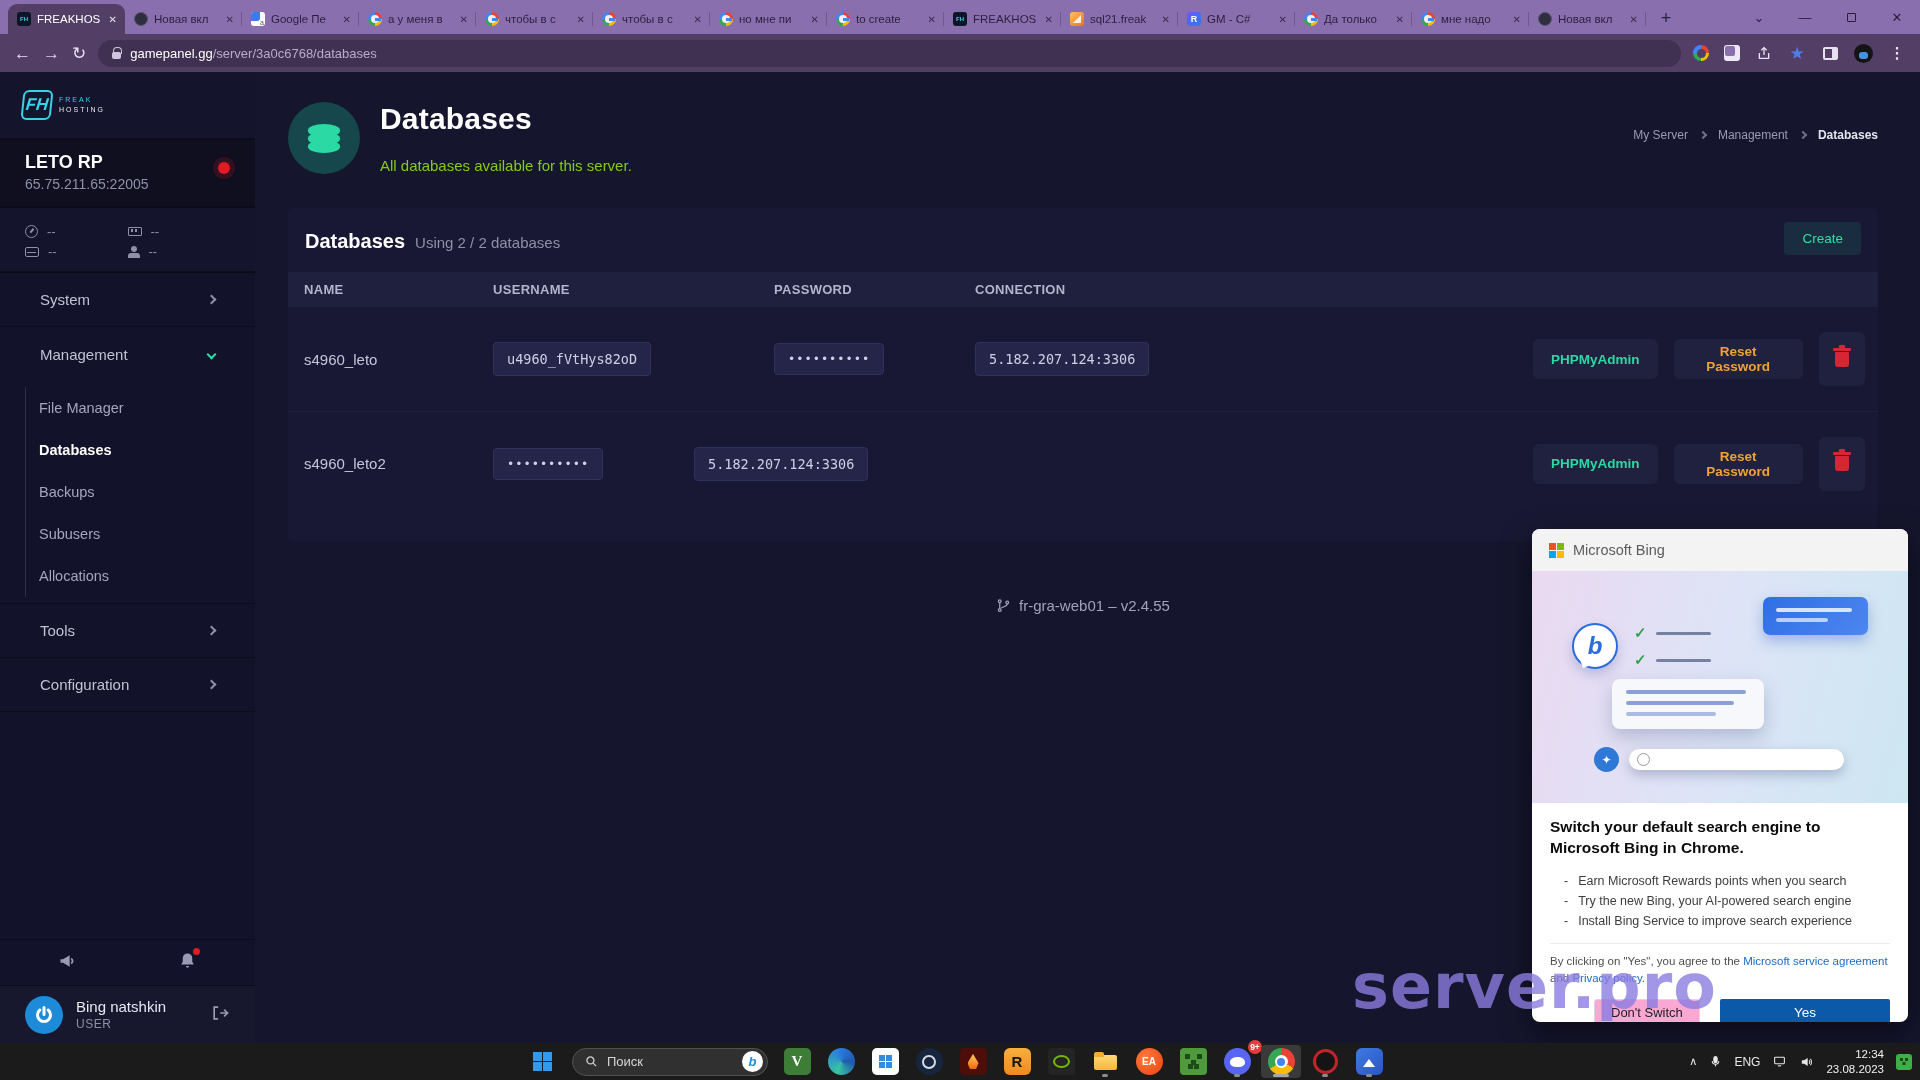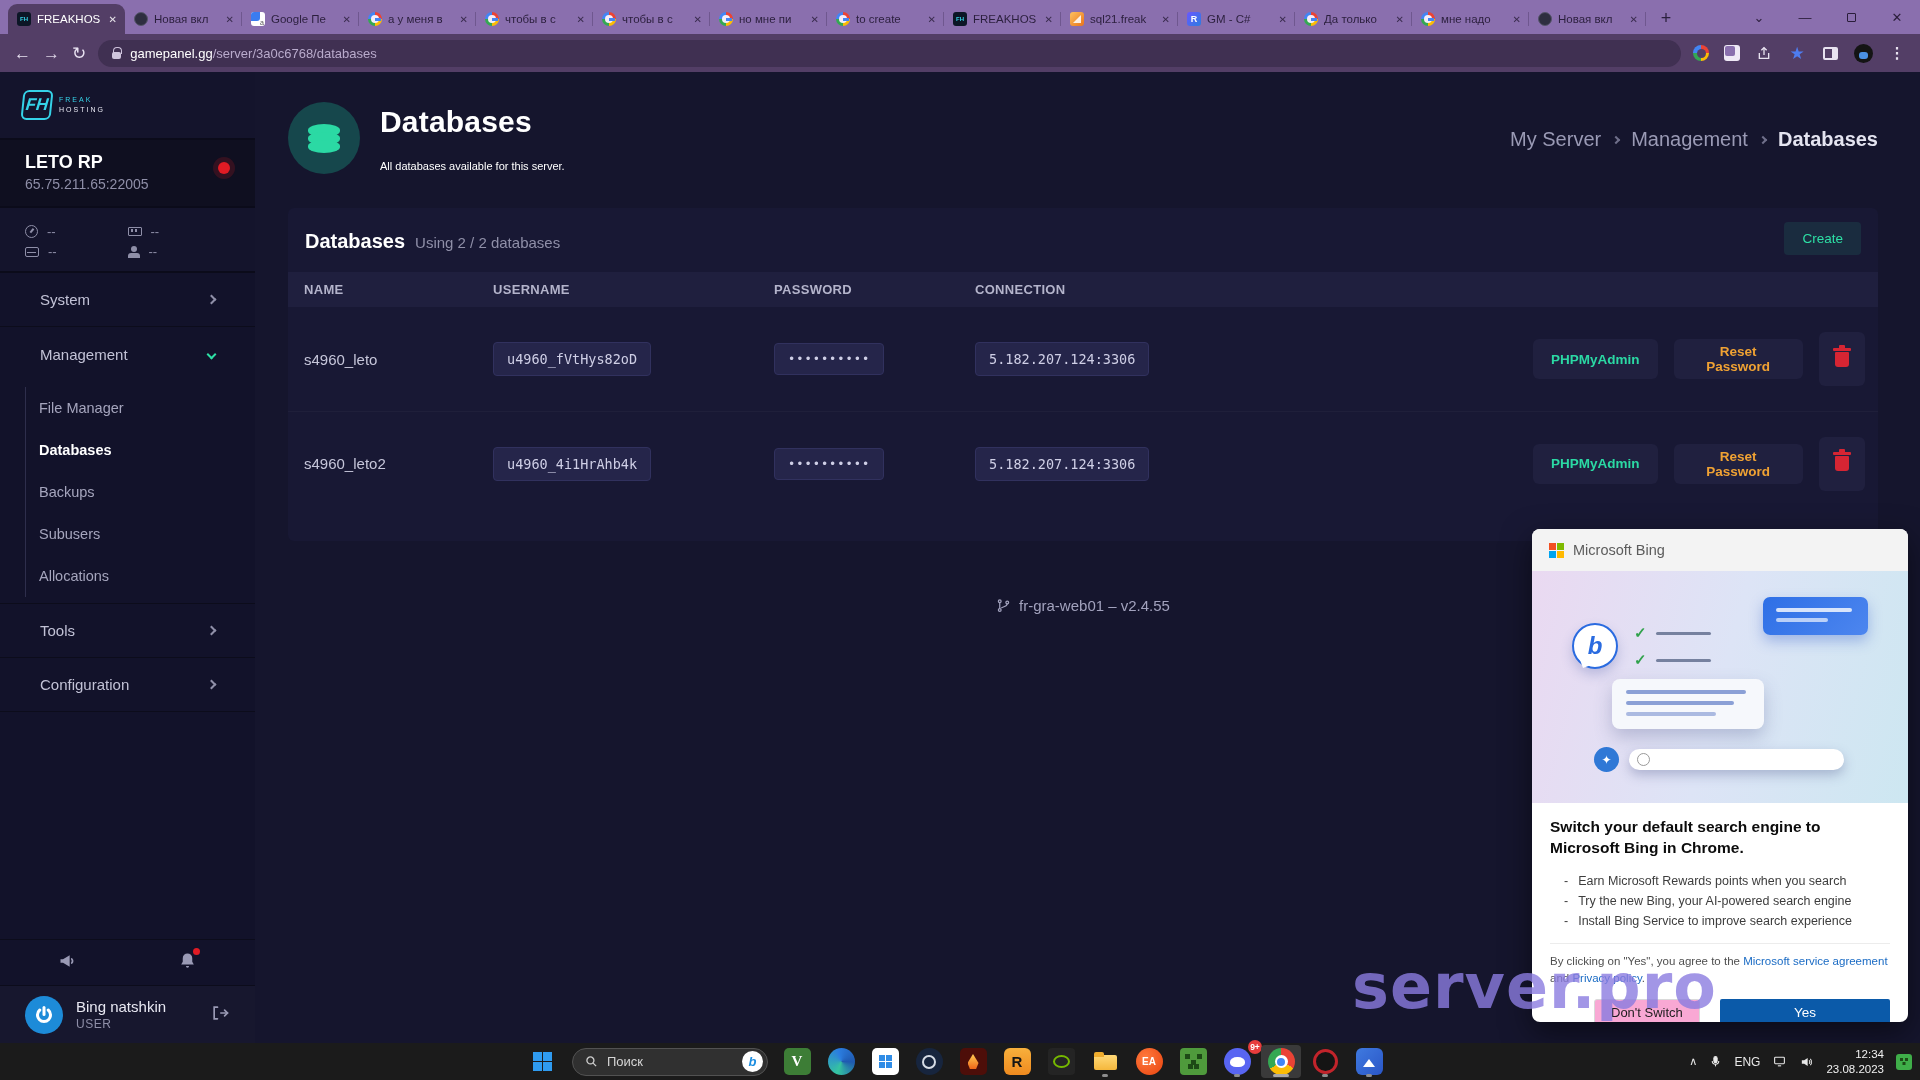--- a/index.html
+++ b/index.html
@@ -105,22 +105,22 @@
 
   
   .main { flex:1; padding:30px 42px 0 33px; position:relative; }
   .m-head { display:flex; justify-content:space-between; align-items:flex-start; }
   .head-left { display:flex; gap:20px; align-items:center; }
   .head-ic { width:72px; height:72px; border-radius:50%; background:#16474c; display:flex; flex-direction:column;
              align-items:center; justify-content:center; gap:0; }
   .db-slice { width:32px; height:13px; border-radius:16px/6px; background:#2bd9a4; margin-top:-5px; }
   .db-slice:first-child { margin-top:0; }
   .m-title { font-size:30px; font-weight:700; color:#fff; letter-spacing:.2px; }
-  .m-sub { font-size:11px; color:#ffffff; margin-top:21px; }
-  .breadcrumb { display:flex; align-items:center; gap:12px; color:#9a9ab5; font-size:20px; margin-top:26px; }
+  .m-sub { font-size:15px; color:#84cc16; margin-top:21px; }
+  .breadcrumb { display:flex; align-items:center; gap:12px; color:#9a9ab5; font-size:12px; margin-top:26px; }
   .breadcrumb .bc-sep { width:6px; height:6px; border-right:2px solid #6f6f8a; border-bottom:2px solid #6f6f8a; transform:rotate(-45deg); }
   .breadcrumb .current { color:#e4e4f0; font-weight:600; }
 
   .card { margin-top:34px; background:#181834; border-radius:6px; }
   .card-head { height:64px; display:flex; align-items:baseline; padding:0 17px; position:relative; }
   .card-head-inner { display:flex; align-items:baseline; gap:10px; margin-top:22px; }
   .card-title { font-size:20px; font-weight:700; color:#fff; }
   .card-usage { font-size:15px; color:#8f8fa8; }
   .create-btn { position:absolute; right:17px; top:14px; background:rgba(45,224,165,.1); color:#2de0a5; font-size:13.5px;
                 padding:9px 18px; border-radius:4px; border:none; cursor:pointer; font-family:inherit; }
@@ -513,21 +513,20 @@
           <button class="btn-dark btn-pma">PHPMyAdmin</button>
           <button class="btn-dark btn-reset">Reset Password</button>
           <button class="btn-dark btn-del">
               <span class="trash"></span>
             </button>
         </span>
       </div>
 
       <div class="trow">
         <span class="c-name">s4960_leto2</span>
-        <span class="c-user"><span class="chip">u4960_4i1HrAhb4k</span></span>
         <span class="c-pass"><span class="chip chip-pass">••••••••••</span></span>
         <span class="c-conn"><span class="chip">5.182.207.124:3306</span></span>
         <span class="c-act">
           <button class="btn-dark btn-pma">PHPMyAdmin</button>
           <button class="btn-dark btn-reset">Reset Password</button>
           <button class="btn-dark btn-del">
               <span class="trash"></span>
             </button>
         </span>
       </div>

